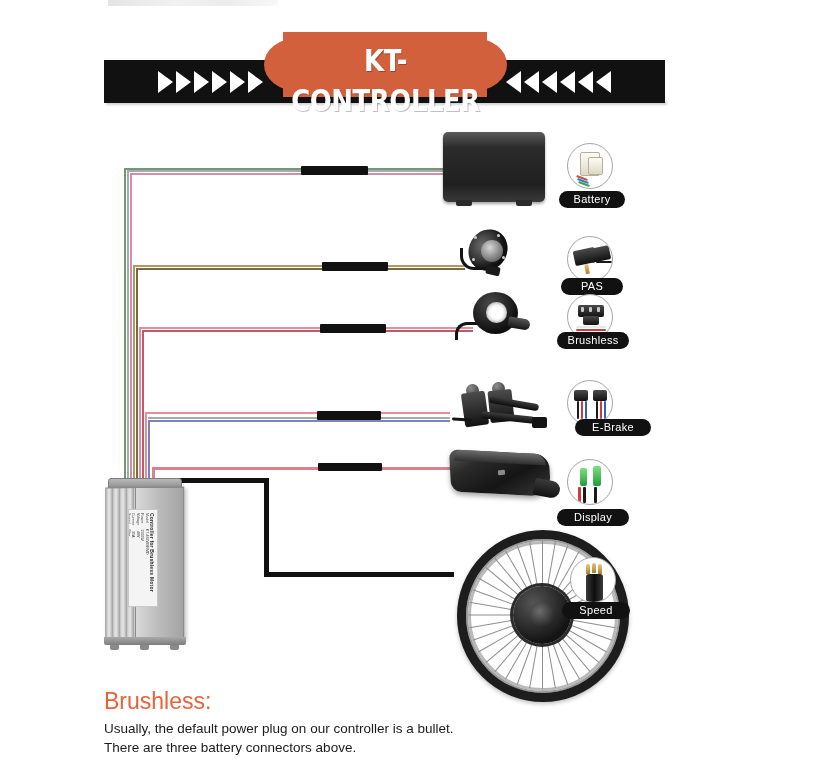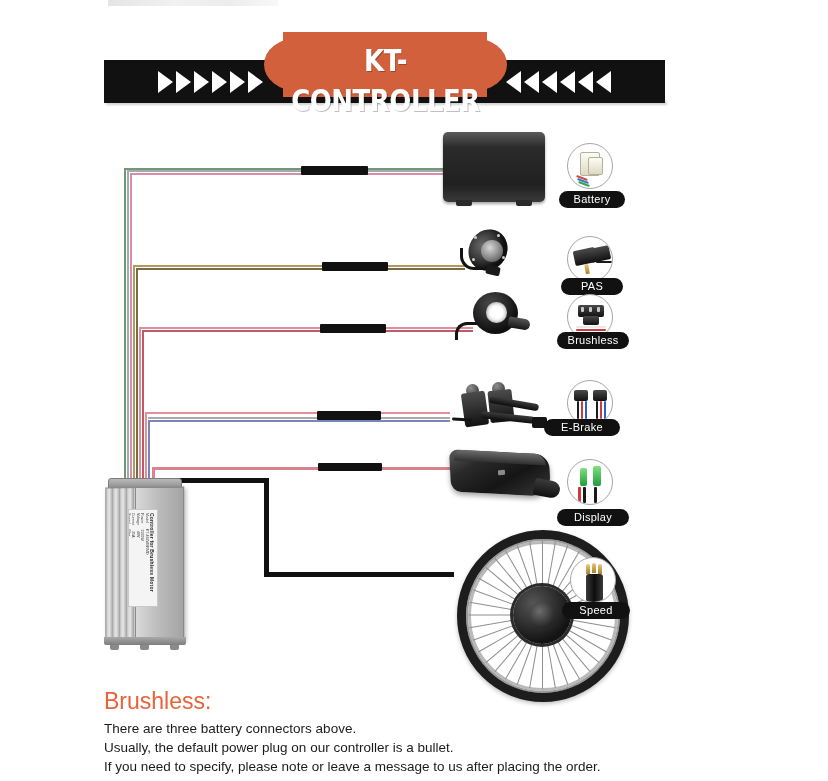--- a/index.html
+++ b/index.html
@@ -654,39 +654,38 @@
   <div class="icon-circle" style="left:567px; top:380px;">
     <div class="cn-black" style="left:6px; top:9px; width:14px; height:11px;"></div>
     <div class="cn-black" style="left:25px; top:9px; width:14px; height:11px;"></div>
     <div class="cn-wire" style="left:9px; top:20px; width:2px; height:18px; background:#1a1a1a;"></div>
     <div class="cn-wire" style="left:13px; top:20px; width:2px; height:18px; background:#cf3b3b;"></div>
     <div class="cn-wire" style="left:17px; top:20px; width:2px; height:18px; background:#2f5fc4;"></div>
     <div class="cn-wire" style="left:28px; top:20px; width:2px; height:18px; background:#1a1a1a;"></div>
     <div class="cn-wire" style="left:32px; top:20px; width:2px; height:18px; background:#cf3b3b;"></div>
     <div class="cn-wire" style="left:36px; top:20px; width:2px; height:18px; background:#2f5fc4;"></div>
   </div>
-  <div class="label-pill" style="left:544px; top:419px; width:76px;">E-Brake</div>
+  <div class="label-pill" style="left:575px; top:419px; width:76px;">E-Brake</div>
 
   <div class="icon-circle" style="left:567px; top:459px;">
     <div class="cn-green" style="left:12px; top:8px; width:7px; height:18px;"></div>
     <div class="cn-green" style="left:25px; top:6px; width:8px; height:20px;"></div>
     <div class="cn-wire" style="left:10px; top:27px; width:3px; height:16px; background:#cf3b3b;"></div>
     <div class="cn-wire" style="left:15px; top:27px; width:3px; height:16px; background:#1a1a1a;"></div>
     <div class="cn-wire" style="left:26px; top:27px; width:3px; height:16px; background:#1a1a1a;"></div>
   </div>
   <div class="label-pill" style="left:557px; top:509px; width:72px;">Display</div>
 
   <div class="icon-circle" style="left:570px; top:557px;">
     <div class="cn-bullet" style="left:15px; top:6px;"></div>
     <div class="cn-bullet" style="left:21px; top:5px;"></div>
     <div class="cn-bullet" style="left:27px; top:6px;"></div>
     <div class="cn-cable-thick" style="left:15px; top:16px; width:17px; height:28px;"></div>
   </div>
   <div class="label-pill" style="left:562px; top:602px; width:68px;">Speed</div>
 
   <div class="attention-title">Brushless:</div>
   <div class="attention-lines">
+    <div>Usually, the default power plug on our controller is a bullet.</div>
     <div>There are three battery connectors above.</div>
-    <div>Usually, the default power plug on our controller is a bullet.</div>
-    <div>If you need to specify, please note or leave a message to us after placing the order.</div>
   </div>
 
 </div>
 
 </body></html>

